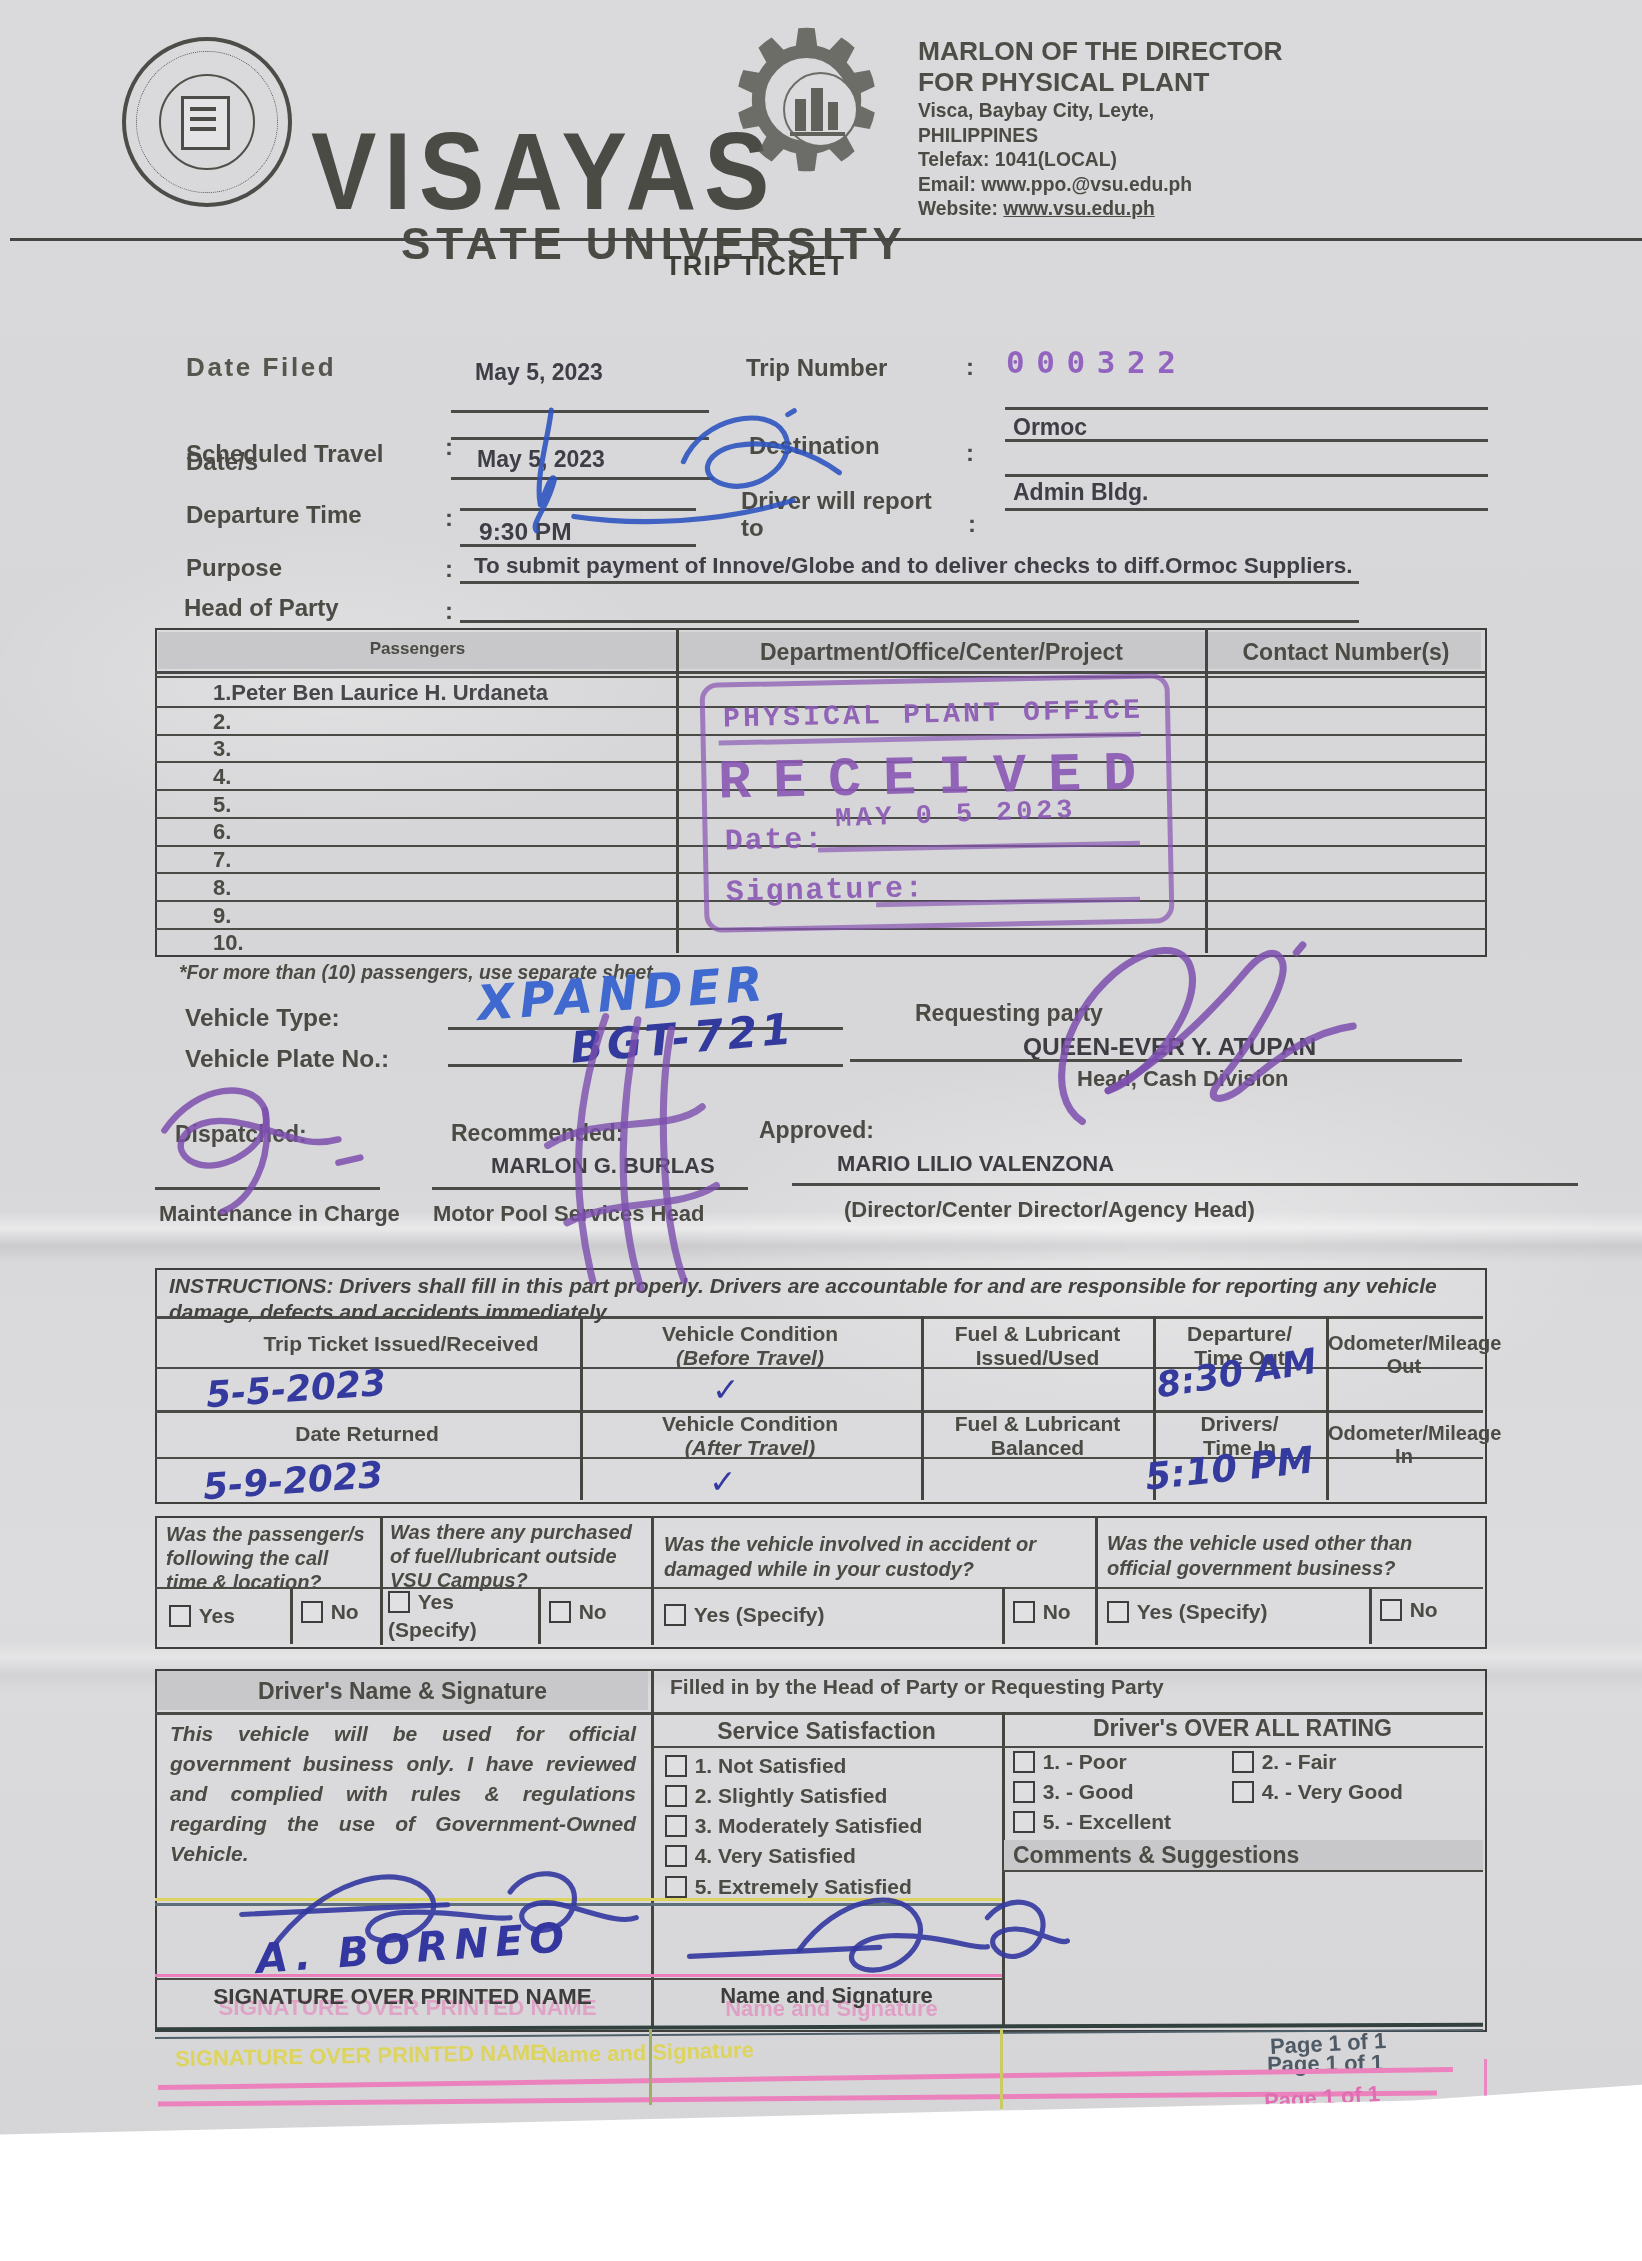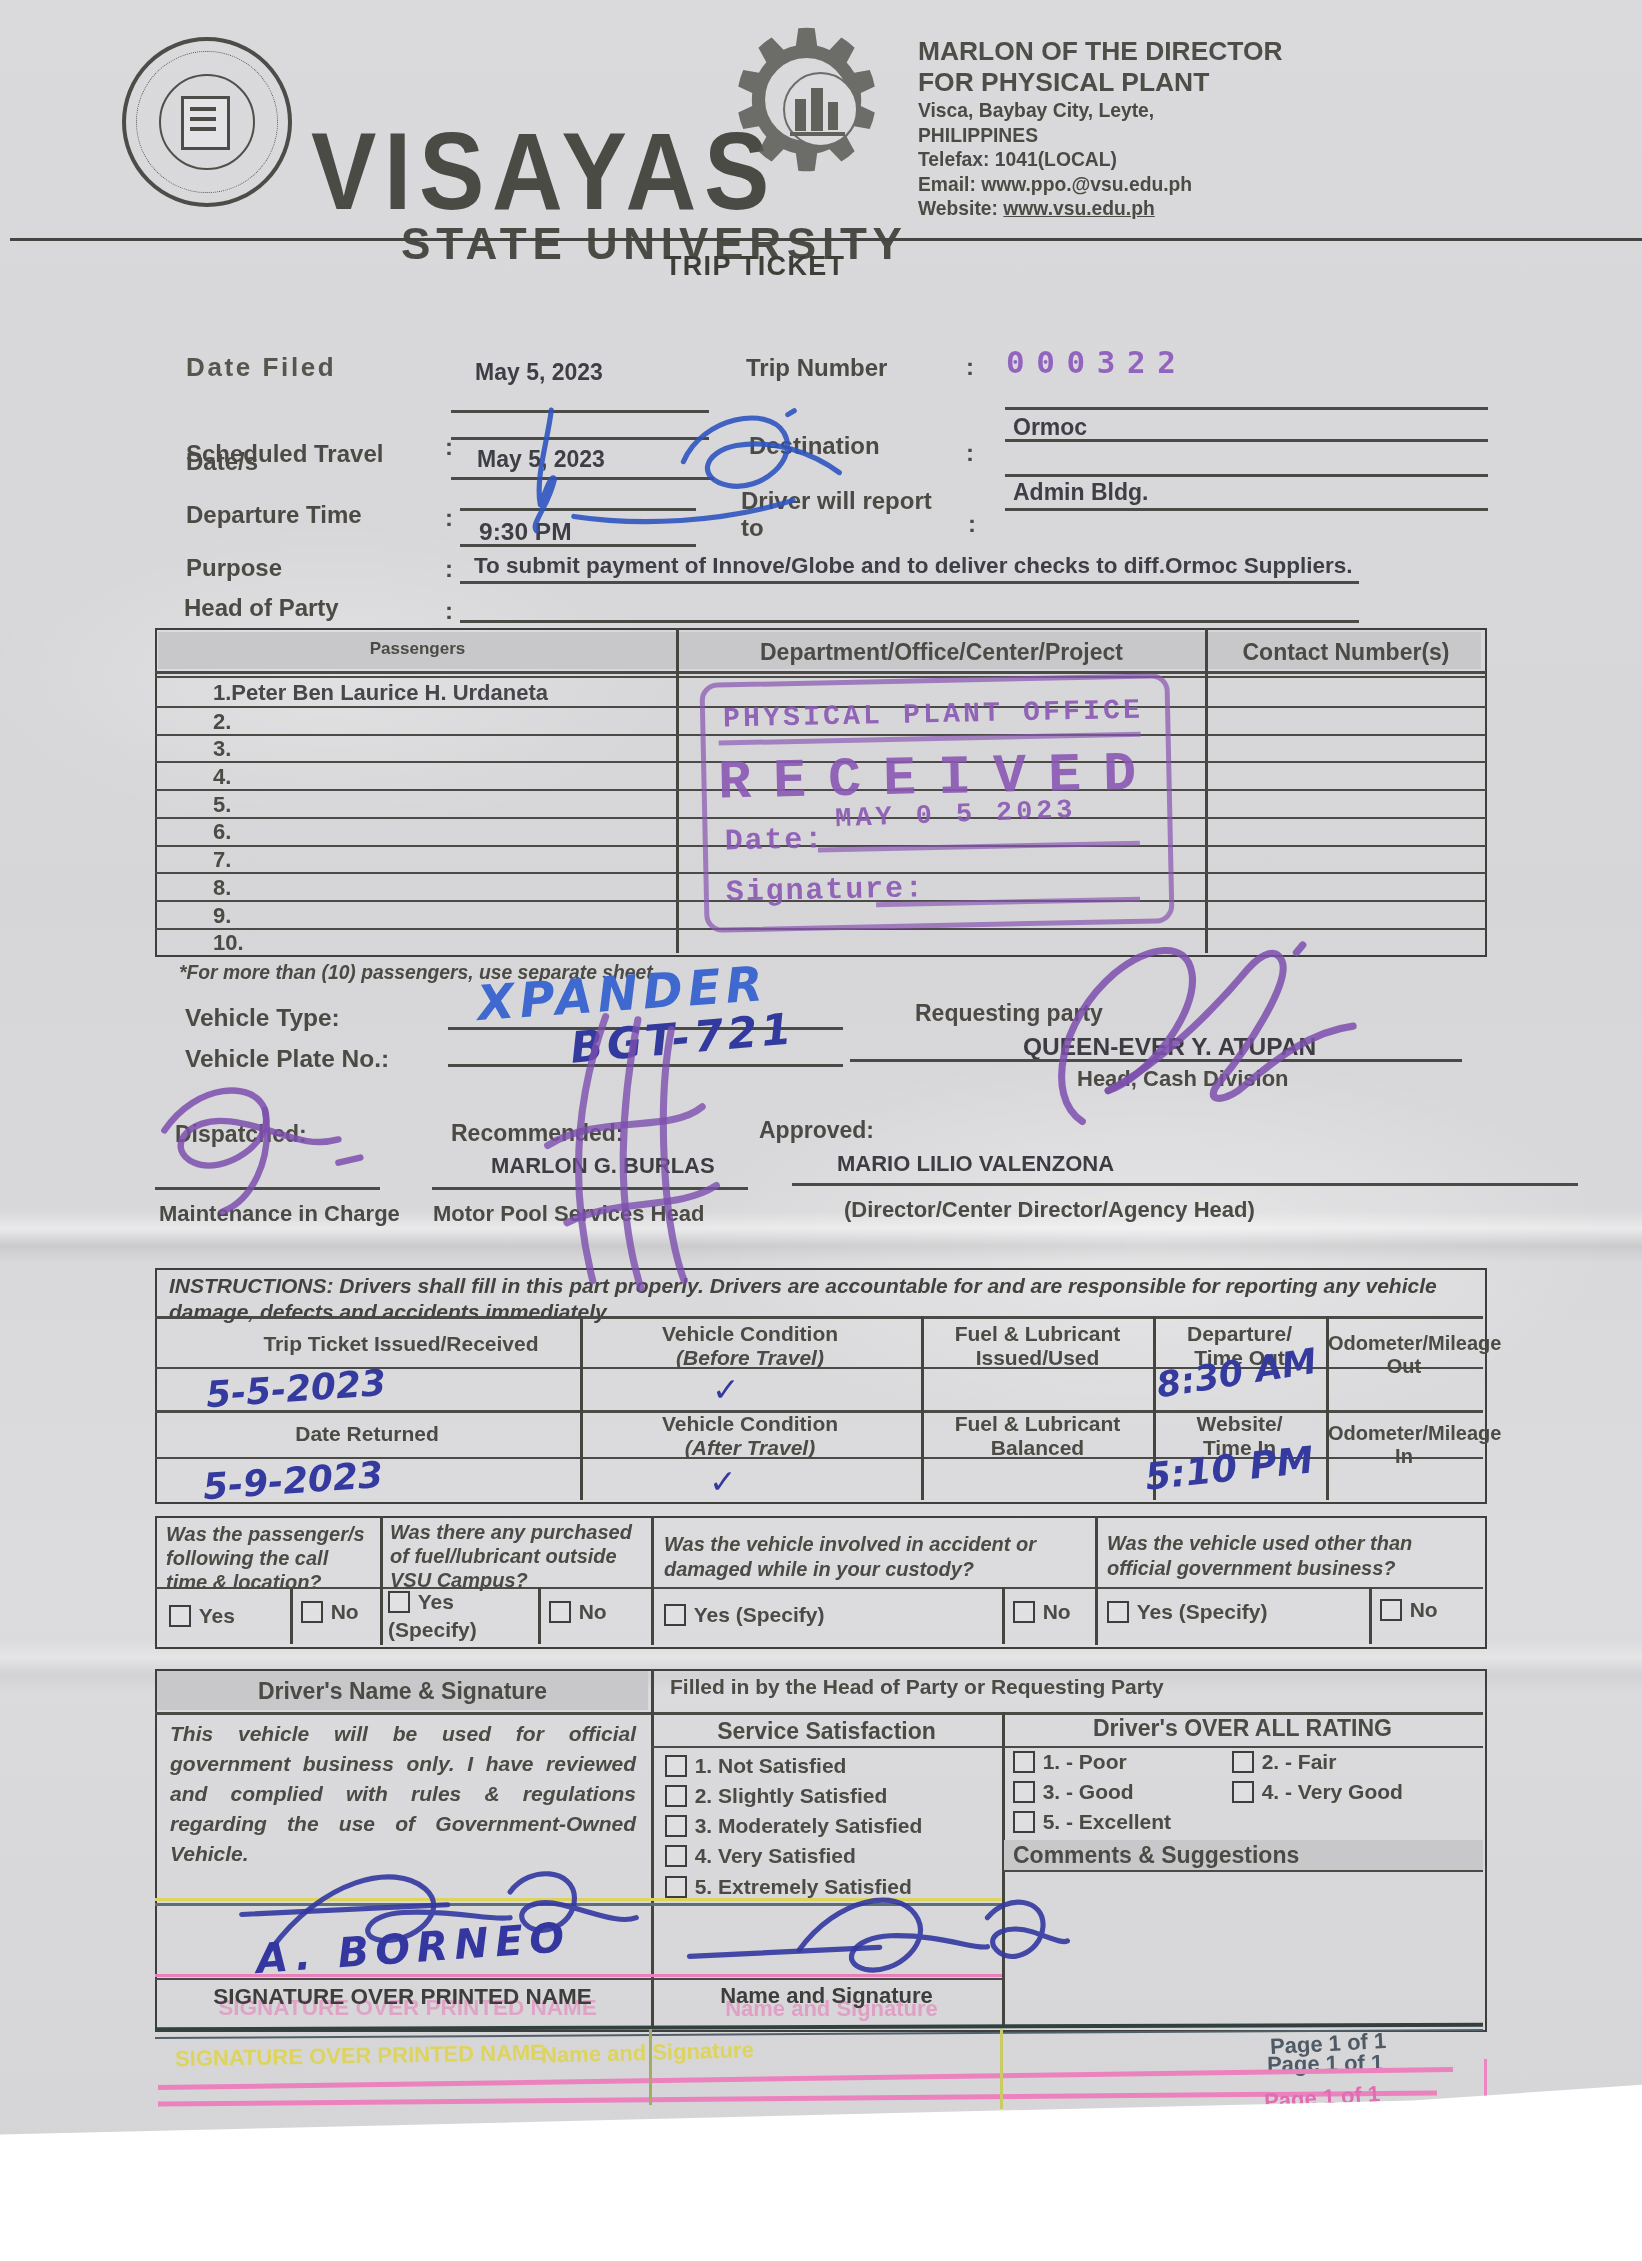--- a/index.html
+++ b/index.html
@@ -247,21 +247,21 @@
   <div class="t ctr" style="left:157px;top:1422px;width:420px;font-size:21px;">Date Returned</div>
   <div class="t ctr" style="left:582px;top:1412px;width:336px;font-size:21px;">
     <div>Vehicle Condition</div>
         <div class="it">(After Travel)</div>
   </div>
   <div class="t ctr" style="left:924px;top:1412px;width:227px;font-size:21px;">
     <div>Fuel &amp; Lubricant</div>
         <div>Balanced</div>
   </div>
   <div class="t ctr" style="left:1156px;top:1412px;width:167px;font-size:21px;">
-    <div>Website/</div>
+    <div>Drivers/</div>
         <div>Time In</div>
   </div>
   <div class="t ctr" style="left:1328px;top:1422px;width:152px;font-size:20px;">Odometer/Mileage In</div>
 
   <div class="hw" style="left:203px;top:1460px;font-size:36px;transform:rotate(-4deg);">5-9-2023</div>
   <div class="hw" style="left:709px;top:1462px;font-size:33px;">✓</div>
   <div class="hw" style="left:1145px;top:1447px;font-size:37px;transform:rotate(-6deg);">5:10 PM</div>
 
   <div class="box" style="left:155px;top:1516px;width:1328px;height:129px;"></div>
   <div class="ln" style="left:155px;top:1587px;width:1328px;height:1.9px;"></div>

